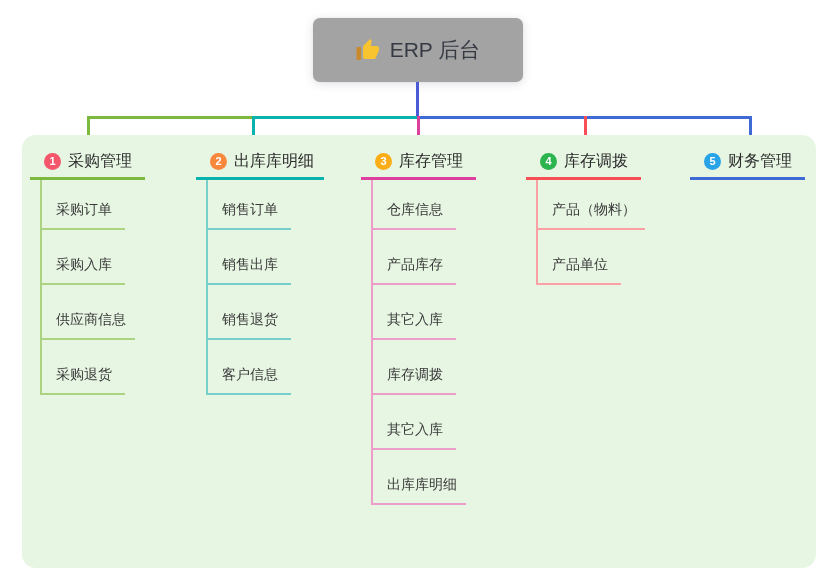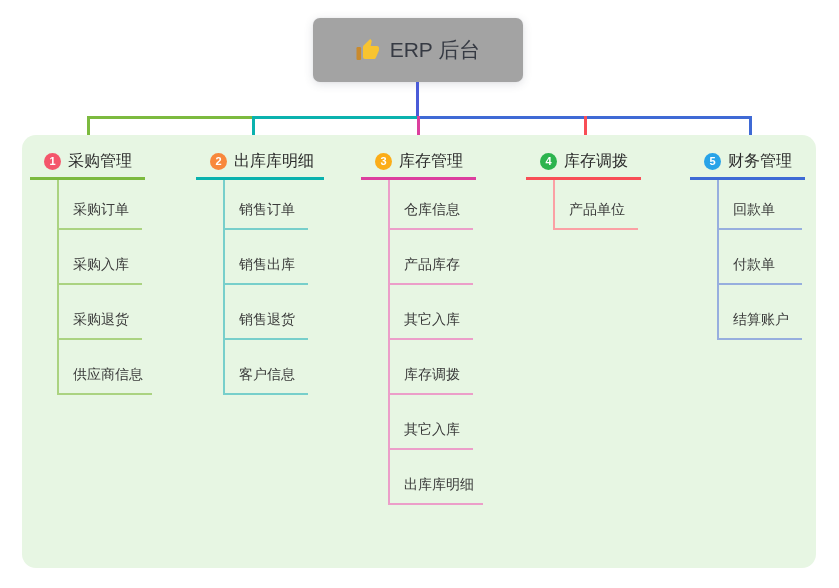--- a/index.html
+++ b/index.html
@@ -37,21 +37,21 @@
     min-width:115px; width:fit-content;
     font-size:16px; color:#2d2d2d; font-weight:500; white-space:nowrap;
     cursor:default;
   }
   .badge {
     width:17px; height:17px; flex:0 0 17px; border-radius:50%;
     background:var(--badge); color:#fff;
     font-size:11px; line-height:17px; text-align:center; font-weight:600;
   }
   .children {
-    margin-left:27px; border-left:2px solid var(--child); width:fit-content;
+    margin-left:10px; border-left:2px solid var(--child); width:fit-content;
   }
   .child-row { height:55px; display:flex; align-items:flex-end; }
   .child-row:first-child { height:50px; }
   .child-label {
     margin-left:-2px; padding:0 9px 9px 16px;
     border-bottom:2px solid var(--child);
     min-width:85px; font-size:14px; line-height:20px; color:#3a3a3a;
     white-space:nowrap; cursor:default;
   }
 </style>
@@ -89,24 +89,24 @@
           <span>采购管理</span>
         </div>
         <div class="children">
           <div class="child-row">
             <div class="child-label">采购订单</div>
           </div>
           <div class="child-row">
             <div class="child-label">采购入库</div>
           </div>
           <div class="child-row">
-            <div class="child-label">采购退货</div>
+            <div class="child-label">供应商信息</div>
           </div>
           <div class="child-row">
-            <div class="child-label">供应商信息</div>
+            <div class="child-label">采购退货</div>
           </div>
         </div>
       </div>
       <div class="branch" style="left: 196px; --main: #0ab2ae; --child: #77cfcb; --badge: #f8883c;">
         <div class="branch-label">
           <span class="badge">2</span>
           <span>出库库明细</span>
         </div>
         <div class="children">
           <div class="child-row">
@@ -149,36 +149,28 @@
           </div>
         </div>
       </div>
       <div class="branch" style="left: 526px; --main: #f84e56; --child: #fba0a4; --badge: #2cb44e;">
         <div class="branch-label">
           <span class="badge">4</span>
           <span>库存调拨</span>
         </div>
         <div class="children">
           <div class="child-row">
+            <div class="child-label">产品（物料）</div>
+          </div>
+          <div class="child-row">
             <div class="child-label">产品单位</div>
           </div>
         </div>
       </div>
       <div class="branch" style="left: 690px; --main: #3f6ad5; --child: #97aede; --badge: #28a3e8;">
         <div class="branch-label">
           <span class="badge">5</span>
           <span>财务管理</span>
         </div>
-        <div class="children">
-          <div class="child-row">
-            <div class="child-label">回款单</div>
-          </div>
-          <div class="child-row">
-            <div class="child-label">付款单</div>
-          </div>
-          <div class="child-row">
-            <div class="child-label">结算账户</div>
-          </div>
-        </div>
       </div>
     </div>
 
 </div>
 
 </body></html>

